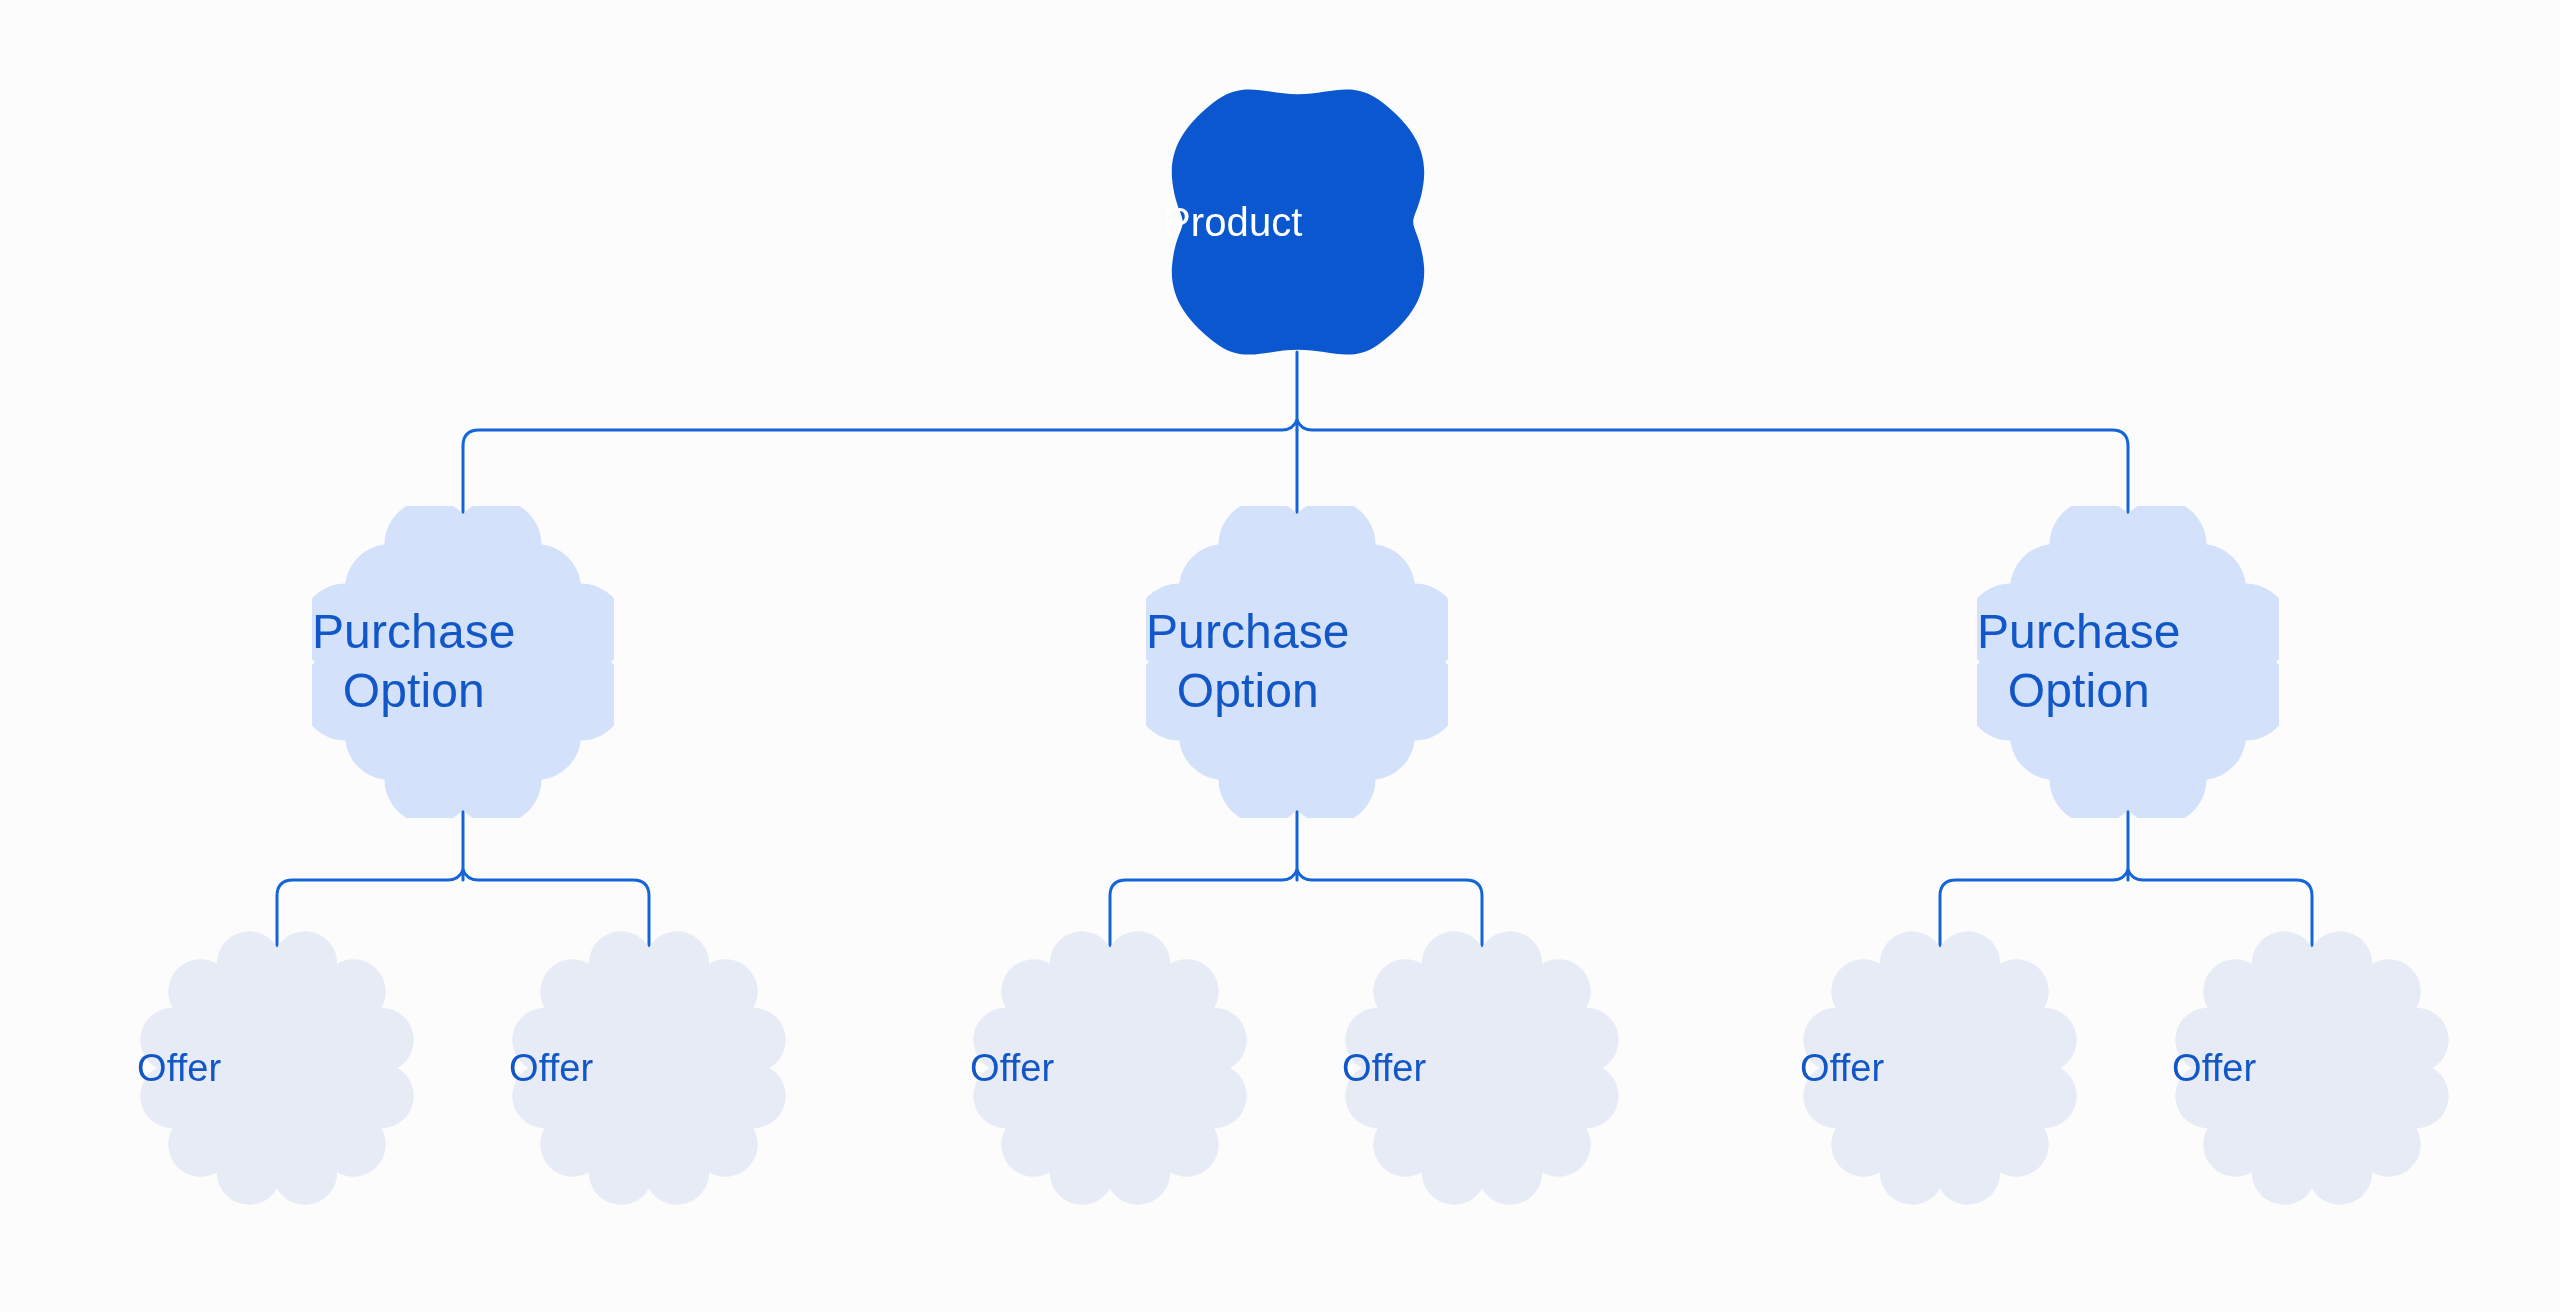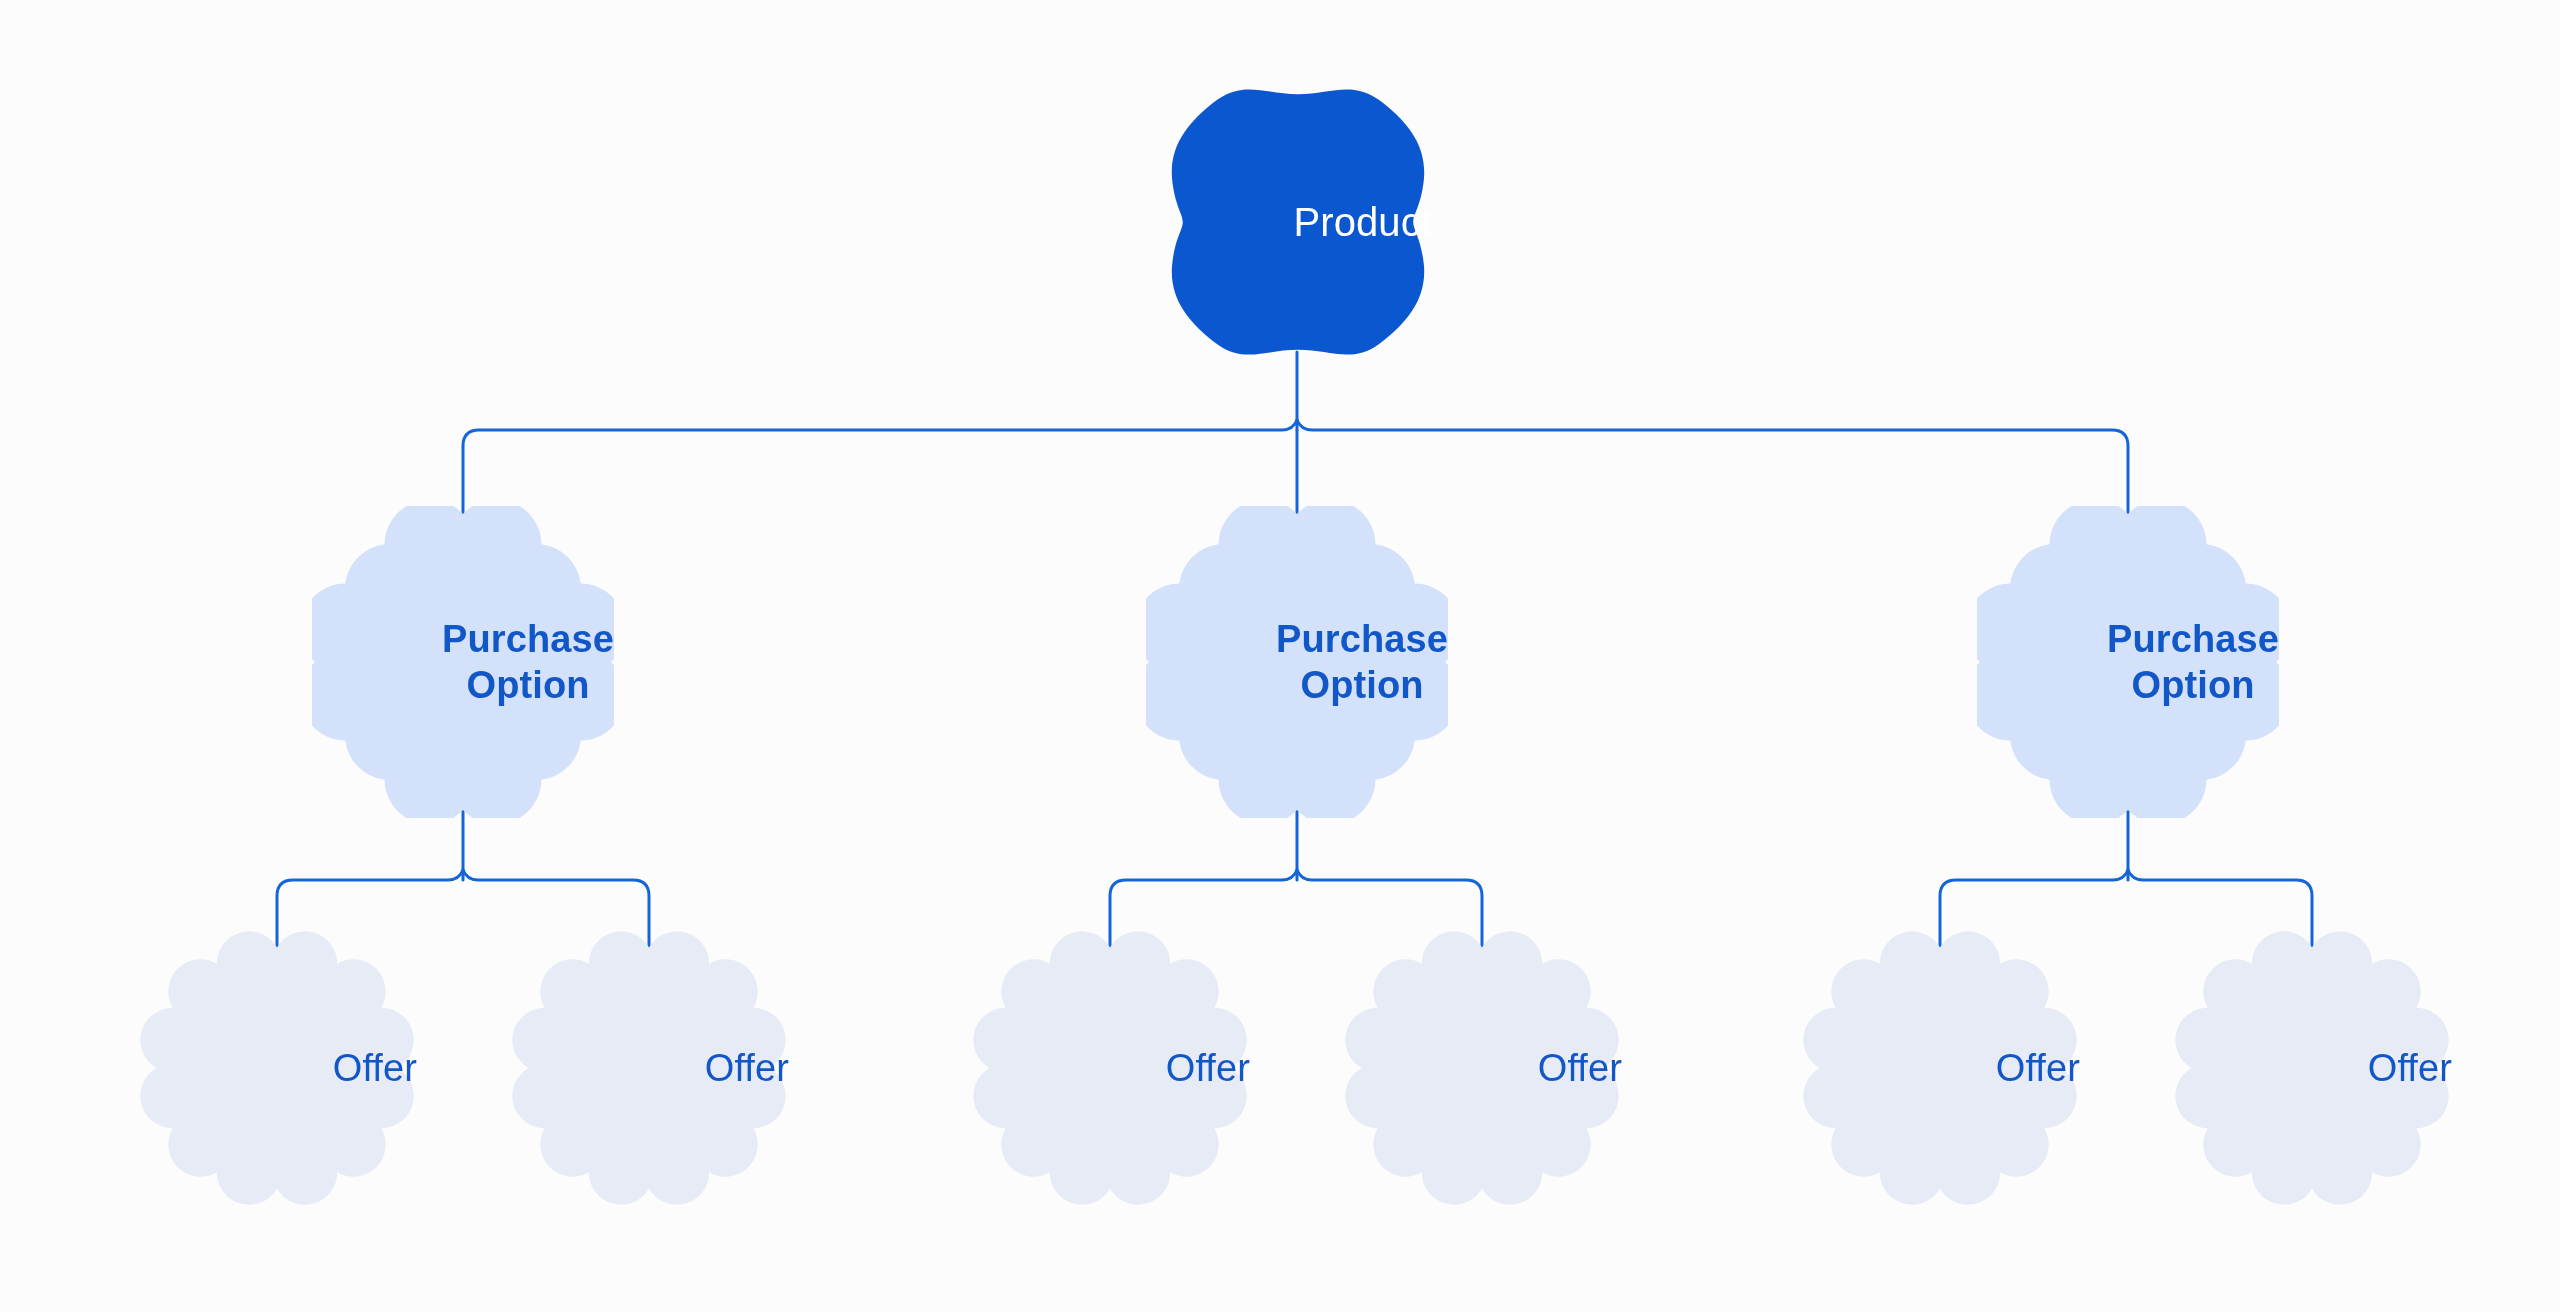--- a/index.html
+++ b/index.html
@@ -25,21 +25,21 @@
     left: 0;
     top: 0;
     width: 2560px;
     height: 1312px;
     pointer-events: none;
   }
   .node {
     position: absolute;
     display: flex;
     align-items: center;
-    justify-content: flex-end;
+    justify-content: flex-start;
     text-align: center;
     box-sizing: border-box;
     line-height: 1.22;
   }
   .node-label {
     position: relative;
     z-index: 2;
     display: block;
     white-space: pre-line;
     letter-spacing: 0.1px;
@@ -60,23 +60,23 @@
     height: 272px;
     font-size: 40px;
     color: #ffffff;
     font-weight: 400;
   }
   
   .node-purchase-option {
     width: 302px;
     height: 312px;
     top: 506px;
-    font-size: 38px;
+    font-size: 48px;
     color: #1257c7;
-    font-weight: 700;
+    font-weight: 400;
   }
   #node-po-0 { left: 312px; }
   #node-po-1 { left: 1146px; }
   #node-po-2 { left: 1977px; }
   
   .node-offer {
     width: 280px;
     height: 280px;
     top: 928px;
     font-size: 38px;

